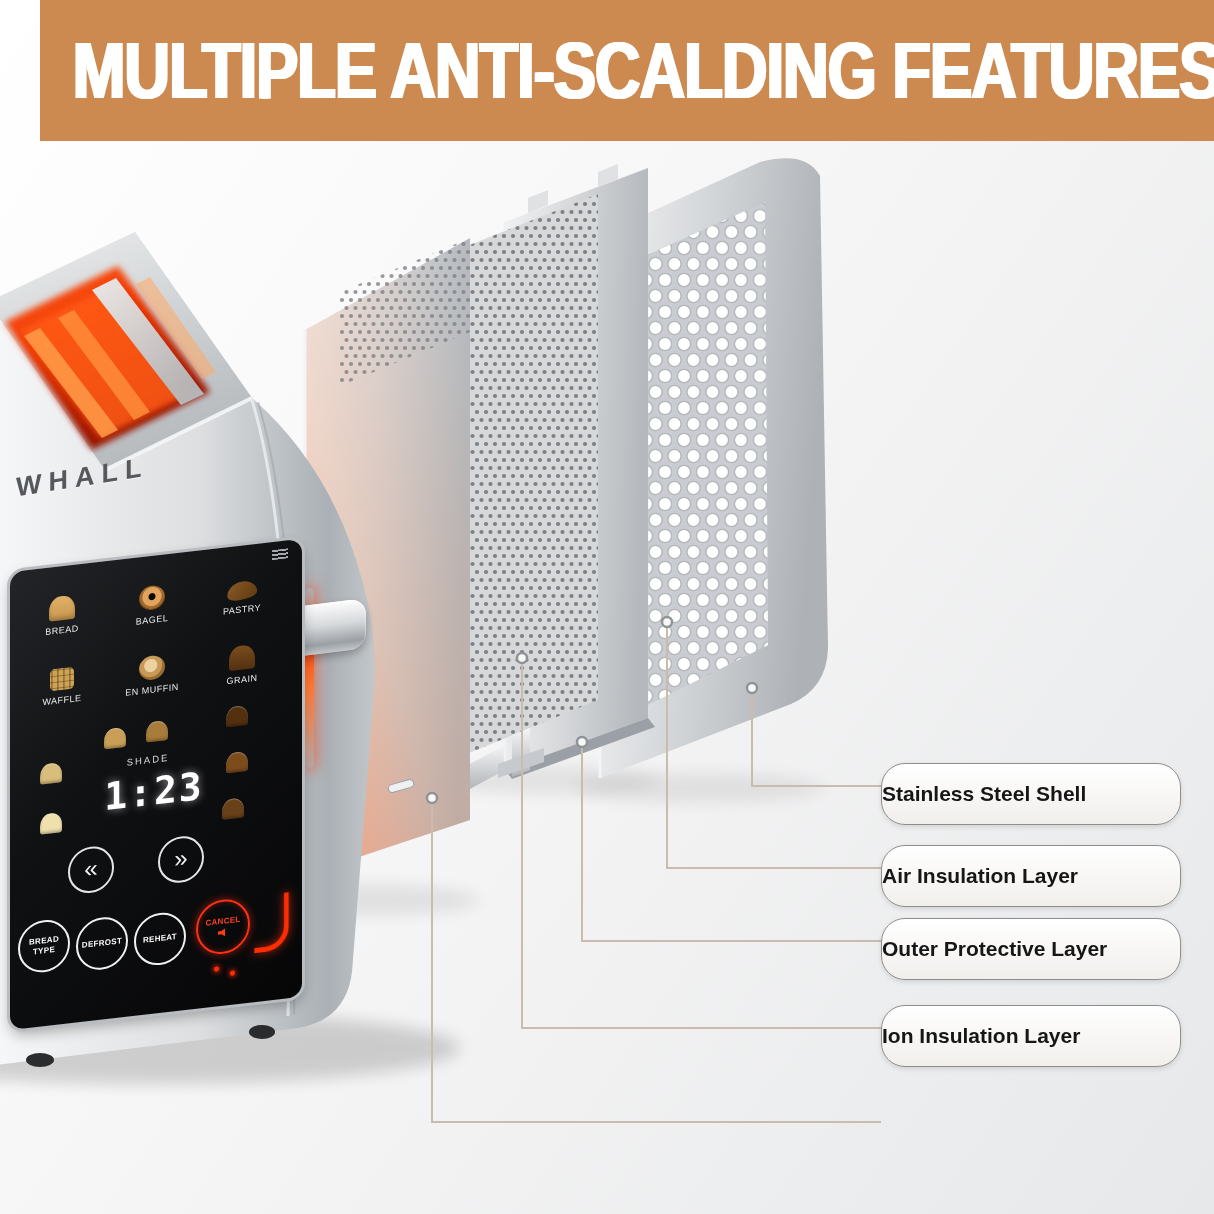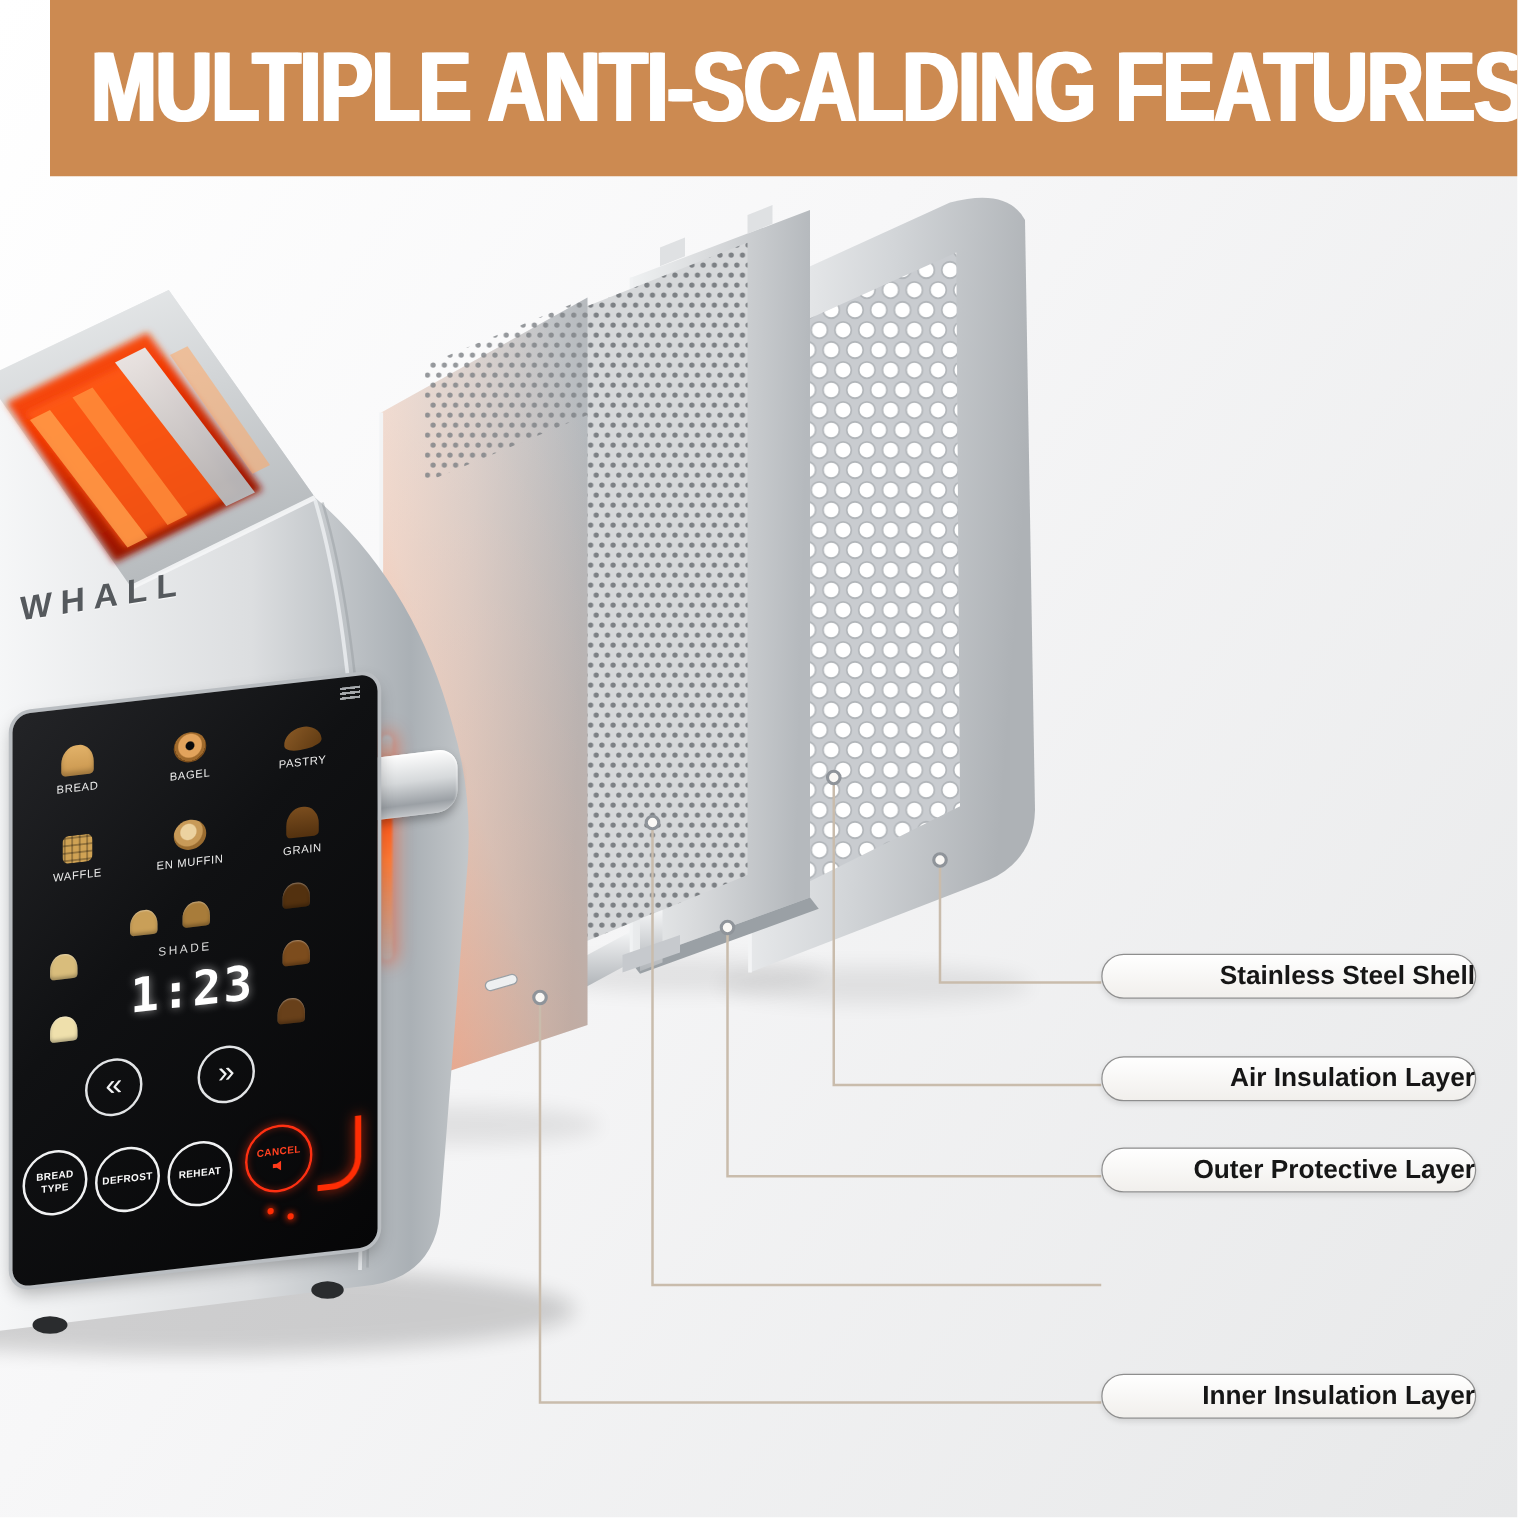--- a/index.html
+++ b/index.html
@@ -63,23 +63,23 @@
     box-shadow:0 0 5px 1px rgba(255,45,5,.8);}
   
   .ltrack{position:absolute;left:305px;top:588px;width:9px;height:180px;border-radius:5px;
     background:linear-gradient(180deg,rgba(255,70,16,0),#ff4a10 30%,#ff7a36 55%,rgba(255,74,16,.12));
     box-shadow:0 0 14px 3px rgba(255,60,12,.5);filter:blur(.7px);}
   .lever{position:absolute;left:238px;top:606px;width:128px;height:50px;transform:skewY(-7deg);
     border-radius:10px 16px 16px 10px;
     background:linear-gradient(180deg,#fdfdfd 0%,#d6d9db 45%,#9ba0a5 82%,#c3c6c9 100%);
     box-shadow:0 4px 8px rgba(0,0,0,.28),inset 0 1px 2px #fff;}
   
-  .callout{position:absolute;left:881px;width:300px;height:36px;box-sizing:border-box;
+  .callout{position:absolute;left:881px;width:300px;height:62px;box-sizing:border-box;
     background:linear-gradient(180deg,#ffffff,#f1efec);border:1.5px solid #8e8e8e;border-radius:24px;
-    display:flex;align-items:center;justify-content:flex-end;box-shadow:0 2px 5px rgba(0,0,0,.12);}
+    display:flex;align-items:center;justify-content:flex-start;box-shadow:0 2px 5px rgba(0,0,0,.12);}
   .callout span{font-size:21px;font-weight:bold;color:#161616;white-space:nowrap;}
 </style>
 </head>
 <body>
 
 <div class="stage">
 
   <svg class="scene" width="1214" height="1214" viewBox="0 0 1214 1214">
     <defs>
       <linearGradient id="gBody" x1="0" y1="0" x2="1" y2="0">
@@ -290,17 +290,17 @@
 
   <div class="callout" style="top:763px">
     <span>Stainless Steel Shell</span>
   </div>
   <div class="callout" style="top:918px">
     <span>Outer Protective Layer</span>
   </div>
   <div class="callout" style="top:845px">
     <span>Air Insulation Layer</span>
   </div>
-  <div class="callout" style="top:1099px">
-    <span>Inner Insulation Layer</span>
+  <div class="callout" style="top:1005px">
+    <span>Ion Insulation Layer</span>
   </div>
 
 </div>
 
 </body></html>

